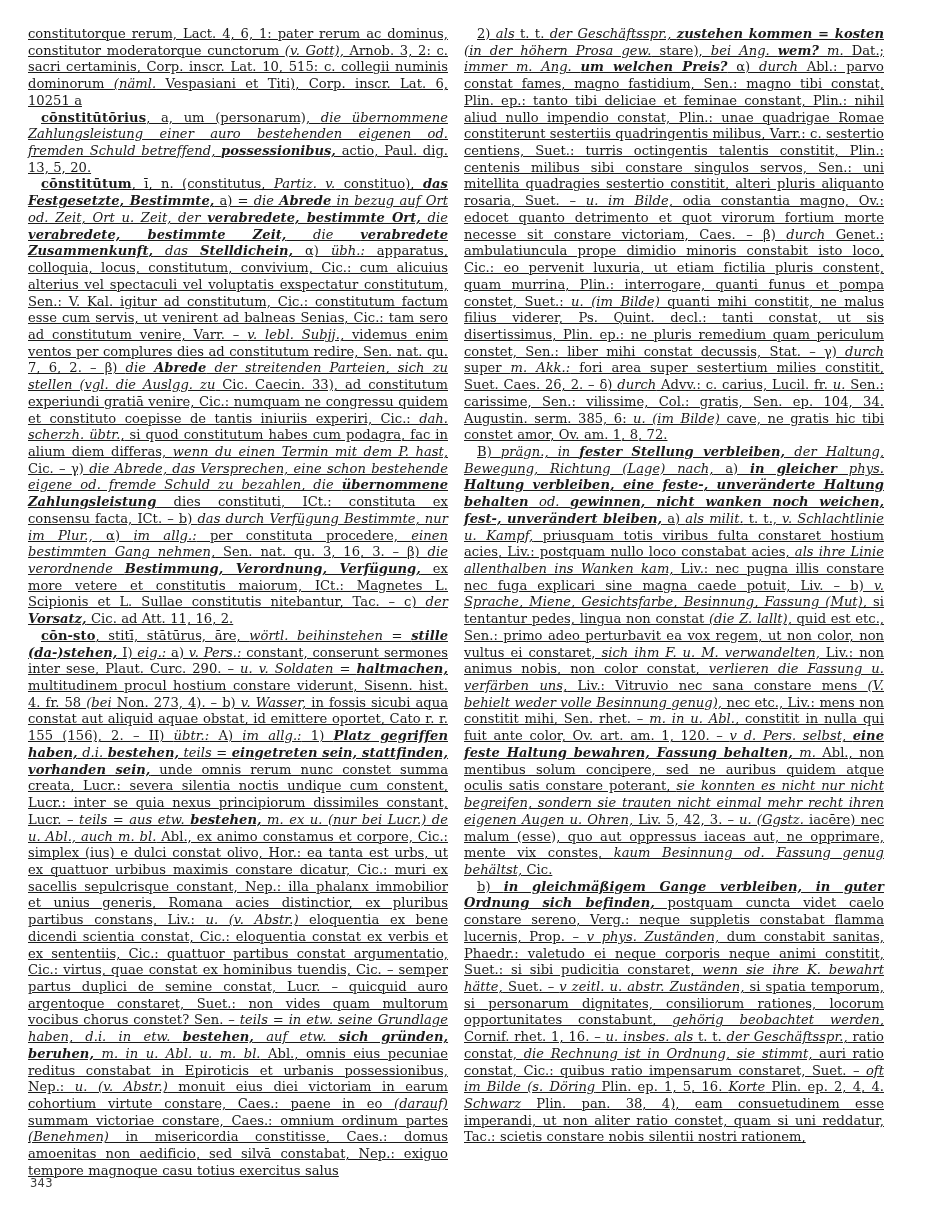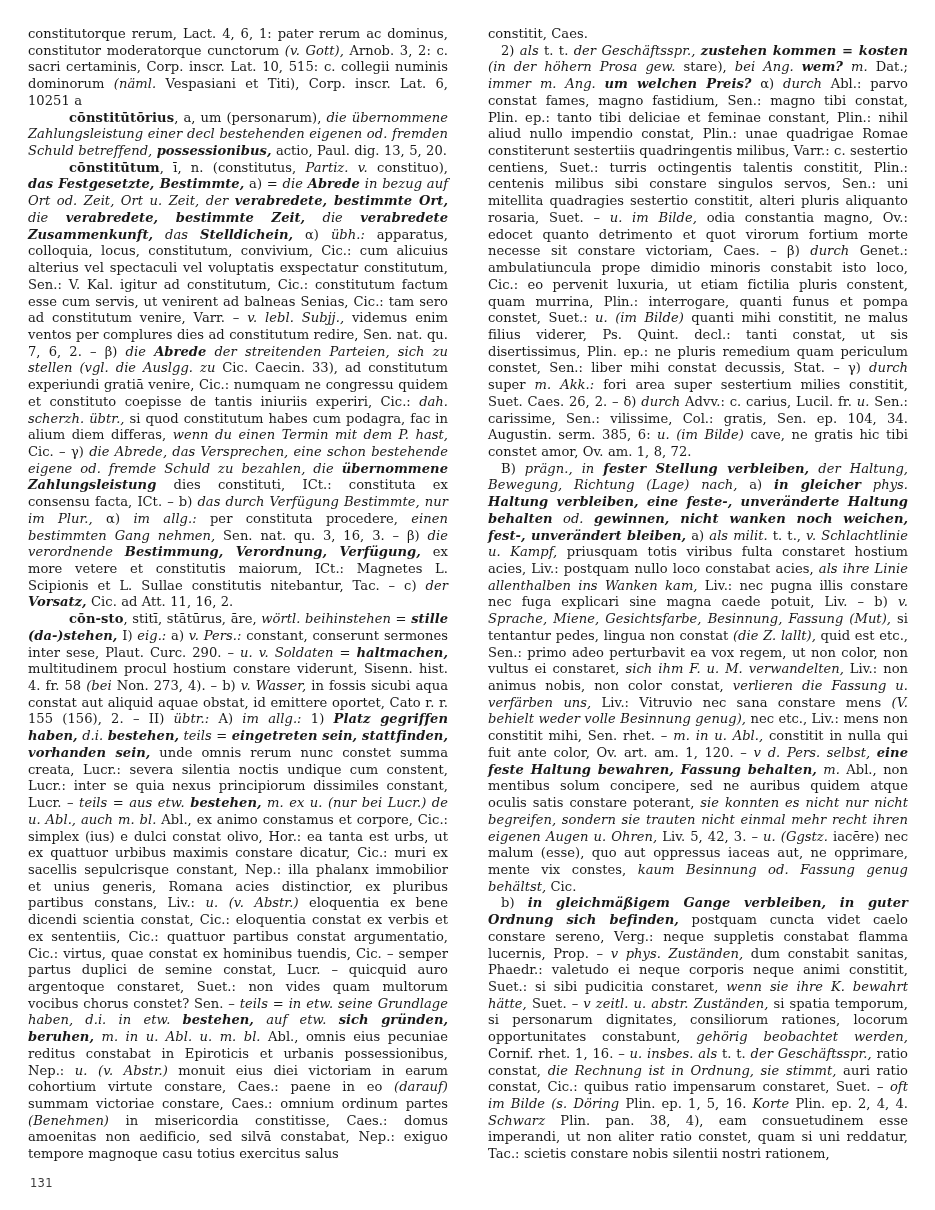--- a/index.html
+++ b/index.html
@@ -17,22 +17,23 @@
   .page {
     position: relative;
     width: 935px;
     height: 1210px;
     box-sizing: border-box;
     padding: 26px 30px 0 28px;
     background: #ffffff;
   }
   .columns {
     display: flex;
-    gap: 40px;
+    gap: 16px;
     align-items: flex-start;
+    text-decoration: underline;
   }
   .col {
     width: 420px;
     flex: 0 0 420px;
   }
   .para {
     margin: 0;
     text-align: justify;
     text-justify: inter-word;
     font-size: 13.1px;
@@ -43,50 +44,48 @@
     text-indent: 0;
   }
   .para.indent {
     text-indent: 13px;
   }
   i, .it { font-style: italic; }
   .bi { font-weight: bold; font-style: italic; }
   .hw {
     font-weight: bold;
     letter-spacing: 0.1px;
-    margin-left: 28px;
   }
   .folio {
     position: absolute;
     left: 30px;
     bottom: 20px;
     font-size: 11.5px;
     font-family: "DejaVu Sans", "Liberation Sans", sans-serif;
     color: #3a3a3a;
     letter-spacing: 0.3px;
   }
 </style>
 </head>
 <body>
 
 <div class="page">
 
   <div class="columns">
 
     <div class="col" id="left-column">
         <p class="para"><span>constitutorque rerum, Lact. 4, 6, 1: pater rerum ac dominus, constitutor moderatorque cunctorum </span><i>(v. Gott),</i><span> Arnob. 3, 2: c. sacri certaminis, Corp. inscr. Lat. 10, 515: c. collegii numinis dominorum </span><i>(näml.</i><span> Vespasiani et Titi), Corp. inscr. Lat. 6, 10251 a</span></p>
-        <p class="para indent"><span class="hw">cōnstitūtōrius</span><span>, a, um (personarum), </span><i>die übernommene Zahlungsleistung einer decl bestehenden eigenen od. fremden Schuld betreffend,</i><span> </span><span class="bi">possessionibus,</span><span> actio, Paul. dig. 13, 5, 20.</span></p>
+        <p class="para indent"><span class="hw">cōnstitūtōrius</span><span>, a, um (personarum), </span><i>die übernommene Zahlungsleistung einer auro bestehenden eigenen od. fremden Schuld betreffend,</i><span> </span><span class="bi">possessionibus,</span><span> actio, Paul. dig. 13, 5, 20.</span></p>
         <p class="para indent"><span class="hw">cōnstitūtum</span><span>, ī, n. (constitutus, </span><i>Partiz. v.</i><span> constituo), </span><span class="bi">das Festgesetzte, Bestimmte,</span><span> a) = </span><i>die </i><span class="bi">Abrede</span><i> in bezug auf Ort od. Zeit, Ort u. Zeit, der </i><span class="bi">verabredete, bestimmte Ort,</span><i> die </i><span class="bi">verabredete, bestimmte Zeit,</span><i> die </i><span class="bi">verabredete Zusammenkunft,</span><i> das </i><span class="bi">Stelldichein,</span><span> α) </span><i>übh.:</i><span> apparatus, colloquia, locus, constitutum, convivium, Cic.: cum alicuius alterius vel spectaculi vel voluptatis exspectatur constitutum, Sen.: V. Kal. igitur ad constitutum, Cic.: constitutum factum esse cum servis, ut venirent ad balneas Senias, Cic.: tam sero ad constitutum venire, Varr. – </span><i>v. lebl. Subjj.,</i><span> videmus enim ventos per complures dies ad constitutum redire, Sen. nat. qu. 7, 6, 2. – β) </span><i>die </i><span class="bi">Abrede</span><i> der streitenden Parteien, sich zu stellen (vgl. die Auslgg. zu</i><span> Cic. Caecin. 33), ad constitutum experiundi gratiā venire, Cic.: numquam ne congressu quidem et constituto coepisse de tantis iniuriis experiri, Cic.: </span><i>dah. scherzh. übtr.,</i><span> si quod constitutum habes cum podagra, fac in alium diem differas, </span><i>wenn du einen Termin mit dem P. hast,</i><span> Cic. – γ) </span><i>die Abrede, das Versprechen, eine schon bestehende eigene od. fremde Schuld zu bezahlen, die </i><span class="bi">übernommene Zahlungsleistung</span><span> dies constituti, ICt.: constituta ex consensu facta, ICt. – b) </span><i>das durch Verfügung Bestimmte, nur im Plur.,</i><span> α) </span><i>im allg.:</i><span> per constituta procedere, </span><i>einen bestimmten Gang nehmen,</i><span> Sen. nat. qu. 3, 16, 3. – β) </span><i>die verordnende </i><span class="bi">Bestimmung, Verordnung, Verfügung,</span><span> ex more vetere et constitutis maiorum, ICt.: Magnetes L. Scipionis et L. Sullae constitutis nitebantur, Tac. – c) </span><i>der </i><span class="bi">Vorsatz,</span><span> Cic. ad Att. 11, 16, 2.</span></p>
         <p class="para indent"><span class="hw">cōn-sto</span><span>, stitī, stātūrus, āre, </span><i>wörtl. beihinstehen = </i><span class="bi">stille</span><span class="bi"> (da-)stehen,</span><span> I) </span><i>eig.:</i><span> a) </span><i>v. Pers.:</i><span> constant, conserunt sermones inter sese, Plaut. Curc. 290. – </span><i>u. v. Soldaten = </i><span class="bi">haltmachen,</span><span> multitudinem procul hostium constare viderunt, Sisenn. hist. 4. fr. 58 </span><i>(bei</i><span> Non. 273, 4). – b) </span><i>v. Wasser,</i><span> in fossis sicubi aqua constat aut aliquid aquae obstat, id emittere oportet, Cato r. r. 155 (156), 2. – II) </span><i>übtr.:</i><span> A) </span><i>im allg.:</i><span> 1) </span><span class="bi">Platz gegriffen haben,</span><i> d.i. </i><span class="bi">bestehen,</span><i> teils = </i><span class="bi">eingetreten sein, stattfinden, vorhanden sein,</span><span> unde omnis rerum nunc constet summa creata, Lucr.: severa silentia noctis undique cum constent, Lucr.: inter se quia nexus principiorum dissimiles constant, Lucr. – </span><i>teils = aus etw. </i><span class="bi">bestehen,</span><i> m. ex </i><i>u. (nur bei Lucr.)</i><i> de u. Abl., auch m. bl.</i><span> Abl., ex animo constamus et corpore, Cic.: simplex (ius) e dulci constat olivo, Hor.: ea tanta est urbs, ut ex quattuor urbibus maximis constare dicatur, Cic.: muri ex sacellis sepulcrisque constant, Nep.: illa phalanx immobilior et unius generis, Romana acies distinctior, ex pluribus partibus constans, Liv.: </span><i>u. (v. Abstr.)</i><span> eloquentia ex bene dicendi scientia constat, Cic.: eloquentia constat ex verbis et ex sententiis, Cic.: quattuor partibus constat argumentatio, Cic.: virtus, quae constat ex hominibus tuendis, Cic. – semper partus duplici de semine constat, Lucr. – quicquid auro argentoque constaret, Suet.: non vides quam multorum vocibus chorus constet? Sen. – </span><i>teils = in etw. seine Grundlage haben, d.i. in etw. </i><span class="bi">bestehen,</span><i> auf etw. </i><span class="bi">sich gründen, beruhen,</span><i> m. </i><i>in </i><i>u. Abl. u. m. bl.</i><span> Abl., omnis eius pecuniae reditus constabat in Epiroticis et urbanis possessionibus, Nep.: </span><i>u. (v. Abstr.)</i><span> monuit eius diei victoriam in earum cohortium virtute constare, Caes.: paene in eo </span><i>(darauf)</i><span> summam victoriae constare, Caes.: omnium ordinum partes </span><i>(Benehmen)</i><span> in misericordia constitisse, Caes.: domus amoenitas non aedificio, sed silvā constabat, Nep.: exiguo tempore magnoque casu totius exercitus salus</span></p>
       </div>
 
     <div class="col" id="right-column">
-        <p class="para"><span>constitit, Caes.</span></p>
         <p class="para indent"><span>2) </span><i>als</i><span> t. t. </span><i>der Geschäftsspr., </i><span class="bi">zustehen kommen = kosten</span><span> </span><i>(in der höhern Prosa gew.</i><span> stare), </span><i>bei Ang. </i><span class="bi">wem?</span><i> m.</i><span> Dat.; </span><i>immer m. Ang. </i><span class="bi">um welchen Preis?</span><span> α) </span><i>durch</i><span> Abl.: parvo constat fames, magno fastidium, Sen.: magno tibi constat, Plin. ep.: tanto tibi deliciae et feminae constant, Plin.: nihil aliud nullo impendio constat, Plin.: unae quadrigae Romae constiterunt sestertiis quadringentis milibus, Varr.: c. sestertio centiens, Suet.: turris octingentis talentis constitit, Plin.: centenis milibus sibi constare singulos servos, Sen.: uni mitellita quadragies sestertio constitit, alteri pluris aliquanto rosaria, Suet. – </span><i>u. im Bilde,</i><span> odia constantia magno, Ov.: edocet quanto detrimento et quot virorum fortium morte necesse sit constare victoriam, Caes. – β) </span><i>durch</i><span> Genet.: ambulatiuncula prope dimidio minoris constabit isto loco, Cic.: eo pervenit luxuria, ut etiam fictilia pluris constent, quam murrina, Plin.: interrogare, quanti funus et pompa constet, Suet.: </span><i>u. (im Bilde)</i><span> quanti mihi constitit, ne malus filius viderer, Ps. Quint. decl.: tanti constat, ut sis disertissimus, Plin. ep.: ne pluris remedium quam periculum constet, Sen.: liber mihi constat decussis, Stat. – </span><span>γ) </span><i>durch</i><span> super </span><i>m. Akk.:</i><span> fori area super sestertium milies constitit, Suet. Caes. 26, 2. – δ) </span><i>durch</i><span> Advv.: c. carius, Lucil. fr. </span><i>u.</i><span> Sen.: carissime, Sen.: vilissime, Col.: gratis, Sen. ep. 104, 34. Augustin. serm. 385, 6: </span><i>u. (im Bilde)</i><span> cave, ne gratis hic tibi constet amor, Ov. am. 1, 8, 72.</span></p>
         <p class="para indent"><span>B) </span><i>prägn., in </i><span class="bi">fester Stellung verbleiben,</span><i> der Haltung, Bewegung, Richtung (Lage) nach,</i><span> a) </span><span class="bi">in gleicher</span><i> phys. </i><span class="bi">Haltung verbleiben, eine feste-, unveränderte Haltung behalten</span><i> od. </i><span class="bi">gewinnen, nicht wanken noch weichen, fest-, unverändert bleiben,</span><span> a) </span><i>als milit.</i><span> t. t., </span><i>v. Schlachtlinie u. Kampf,</i><span> priusquam totis viribus fulta constaret hostium acies, Liv.: postquam nullo loco constabat acies, </span><i>als ihre Linie allenthalben ins Wanken kam,</i><span> Liv.: nec pugna illis constare nec fuga explicari sine magna caede potuit, Liv. – b) </span><i>v. Sprache, Miene, Gesichtsfarbe, Besinnung, Fassung (Mut),</i><span> si tentantur pedes, lingua non constat </span><i>(die Z. lallt),</i><span> quid est etc., Sen.: primo adeo perturbavit ea vox regem, ut non color, non vultus ei constaret, </span><i>sich ihm F. u. M. verwandelten,</i><span> Liv.: non animus nobis, non color constat, </span><i>verlieren die Fassung u. verfärben uns,</i><span> Liv.: Vitruvio nec sana constare mens </span><i>(V. behielt weder volle Besinnung genug),</i><span> nec etc., Liv.: mens non constitit mihi, Sen. rhet. – </span><i>m. in u. Abl.,</i><span> constitit in nulla qui fuit ante color, Ov. art. am. 1, 120. – </span><i>v d. Pers. selbst, </i><span class="bi">eine feste Haltung bewahren, Fassung behalten,</span><i> m.</i><span> Abl., non mentibus solum concipere, sed ne auribus quidem atque oculis satis constare poterant, </span><i>sie konnten es nicht nur nicht begreifen, sondern sie trauten nicht einmal mehr recht ihren eigenen Augen u. Ohren,</i><span> Liv. 5, 42, 3. – </span><i>u. (Ggstz.</i><span> iacēre) nec malum (esse), quo aut oppressus iaceas aut, ne opprimare, mente vix constes, </span><i>kaum Besinnung od. Fassung genug behältst,</i><span> Cic.</span></p>
         <p class="para indent"><span>b) </span><span class="bi">in gleichmäßigem Gange verbleiben, in guter Ordnung sich befinden,</span><span> postquam cuncta videt caelo constare sereno, Verg.: neque suppletis constabat flamma lucernis, Prop. – </span><i>v phys. Zuständen,</i><span> dum constabit sanitas, Phaedr.: valetudo ei neque corporis neque animi constitit, Suet.: si sibi pudicitia constaret, </span><i>wenn sie ihre K. bewahrt hätte,</i><span> Suet. – </span><i>v zeitl. u. abstr. Zuständen,</i><span> si spatia temporum, si personarum dignitates, consiliorum rationes, locorum opportunitates constabunt, </span><i>gehörig beobachtet werden,</i><span> Cornif. rhet. 1, 16. – </span><i>u. insbes. als</i><span> t. t. </span><i>der Geschäftsspr.,</i><span> ratio constat, </span><i>die Rechnung ist in Ordnung, sie stimmt,</i><span> auri ratio constat, Cic.: quibus ratio impensarum constaret, Suet. – </span><i>oft im Bilde (s. Döring</i><span> Plin. ep. 1, 5, 16. </span><i>Korte</i><span> Plin. ep. 2, 4, 4. </span><i>Schwarz</i><span> Plin. pan. 38, 4), eam consuetudinem esse imperandi, ut non aliter ratio constet, quam si uni reddatur, Tac.: scietis constare nobis silentii nostri rationem,</span></p>
       </div>
 
   </div>
 
-  <div class="folio">131</div>
+  <div class="folio">343</div>
 
 </div>
 
 </body></html>

